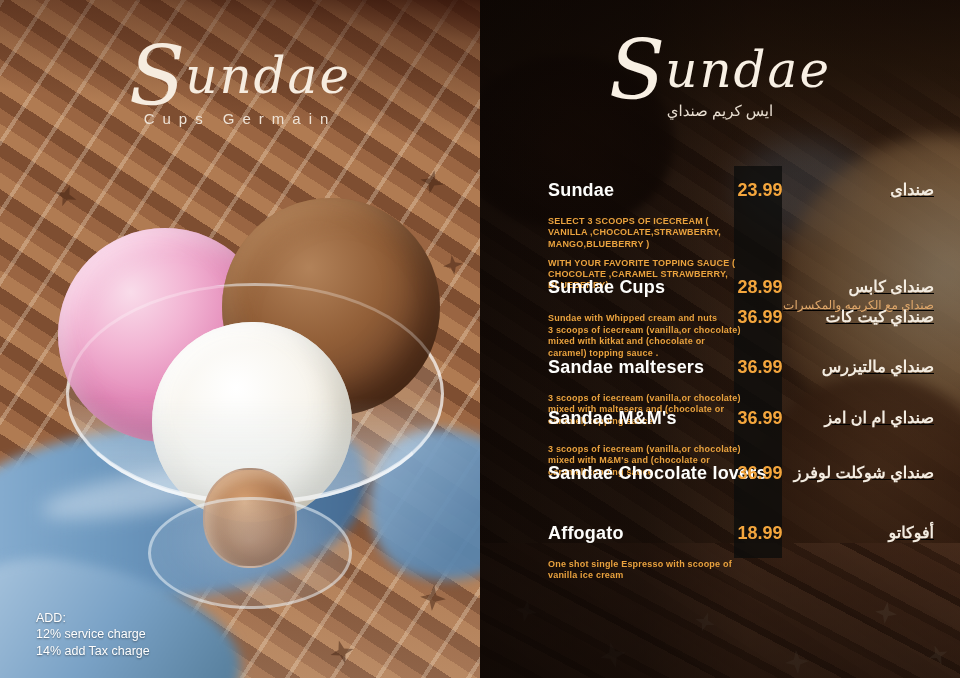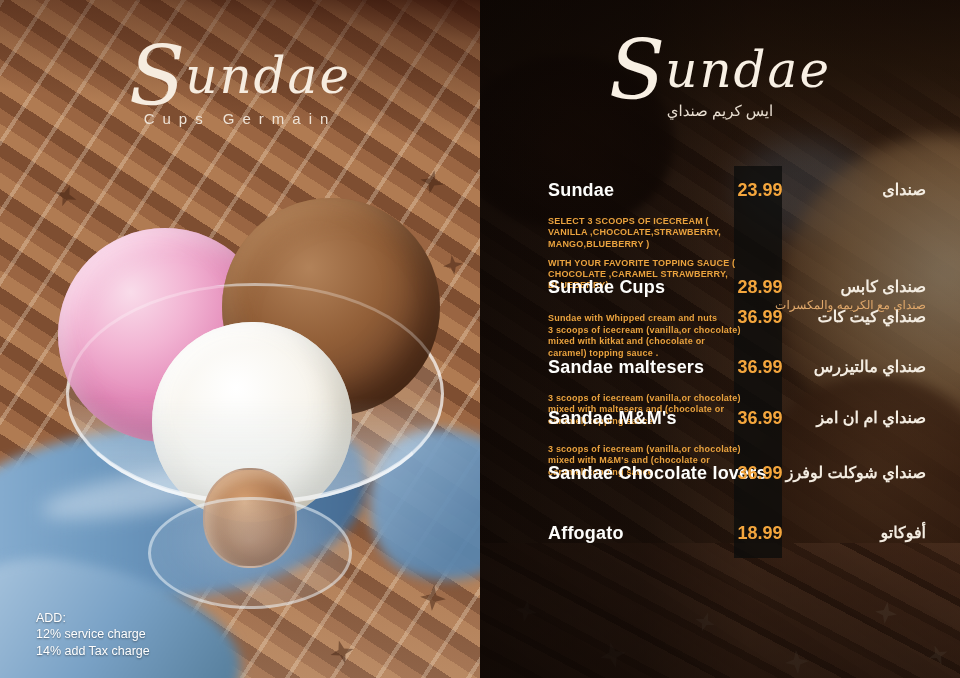--- a/index.html
+++ b/index.html
@@ -96,21 +96,21 @@
 
   .menu-list { position:absolute; inset:0; z-index:6; }
   .row { position:absolute; left:68px; width:392px; }
   .r1{top:181px} .r2{top:278px} .r3{top:308px} .r4{top:358px} .r5{top:409px} .r6{top:464px} .r7{top:524px}
   .item-name { font-size:18px; font-weight:700; color:#fdfdfb; letter-spacing:0.2px; white-space:nowrap; line-height:1; }
   .item-desc { max-width:196px; margin-top:17px; font-size:9px; font-weight:700; line-height:1.25;
     color:#e9a23e; letter-spacing:0.2px; }
   .item-desc.second { margin-top:8px; }
   .item-price { position:absolute; left:184px; top:0; width:56px; text-align:center;
     font-size:18px; font-weight:700; color:#f4a63d; line-height:1; }
-  .item-ar { position:absolute; right:14px; top:0; text-align:right; direction:rtl; }
+  .item-ar { position:absolute; right:6px; top:0; text-align:right; direction:rtl;text-decoration:underline; }
   .ar-name { font-size:16px; font-weight:700; color:#f3ece1; line-height:1.1; }
   .ar-sub { font-size:12px; color:#dfa76a; margin-top:2px; }
 </style>
 </head>
 <body>
 
 <div class="page">
 
   <div class="left-panel">
     <div class="wood-base"></div>
@@ -220,20 +220,21 @@
       <div class="row r6">
         <div class="item-name">Sandae Chocolate lovers</div>
         <div class="item-price">36.99</div>
         <div class="item-ar">
           <div class="ar-name">صنداي شوكلت لوفرز</div>
         </div>
       </div>
 
       <div class="row r7">
         <div class="item-name">Affogato</div>
+        <div class="item-desc">One shot single Espresso with scoope of vanilla ice cream</div>
         <div class="item-price">18.99</div>
         <div class="item-ar">
           <div class="ar-name">أفوكاتو</div>
         </div>
       </div>
 
     </div>
   </div>
 </div>
 

